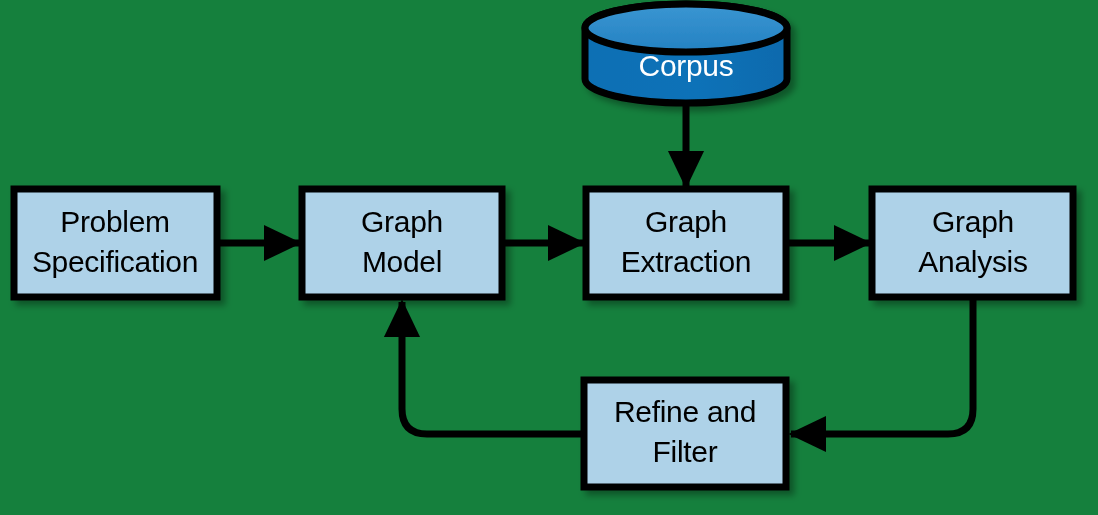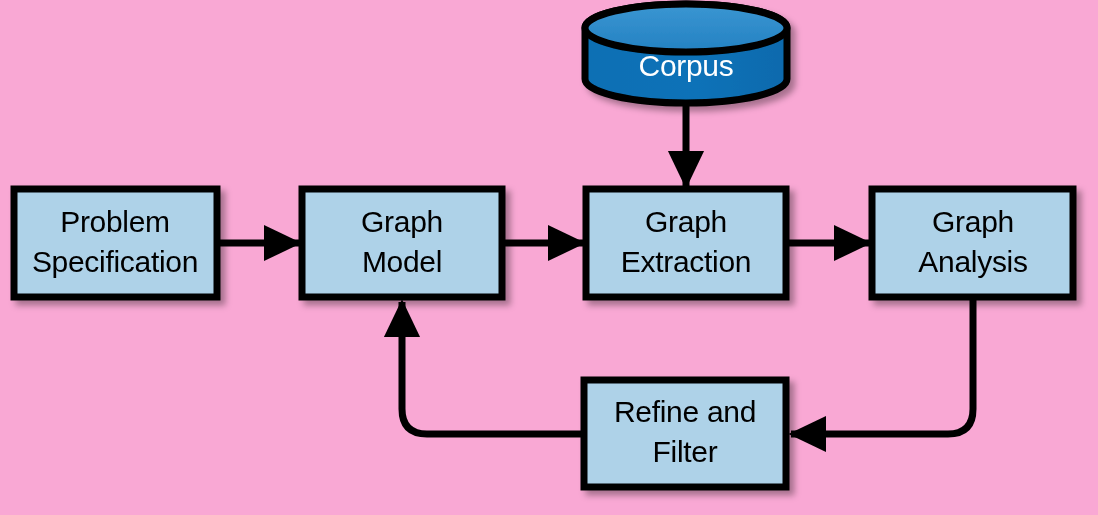--- a/index.html
+++ b/index.html
@@ -8,21 +8,21 @@
     padding: 0;
     background: #ffffff;
   }
   body {
     font-family: "Liberation Sans", sans-serif;
   }
   #diagram-root {
     position: relative;
     width: 1098px;
     height: 515px;
-    background: #f9a8d4;
+    background: #15803d;
     overflow: hidden;
   }
   #diagram-svg {
     position: absolute;
     top: 0;
     left: 0;
     width: 1098px;
     height: 515px;
     display: block;
   }

